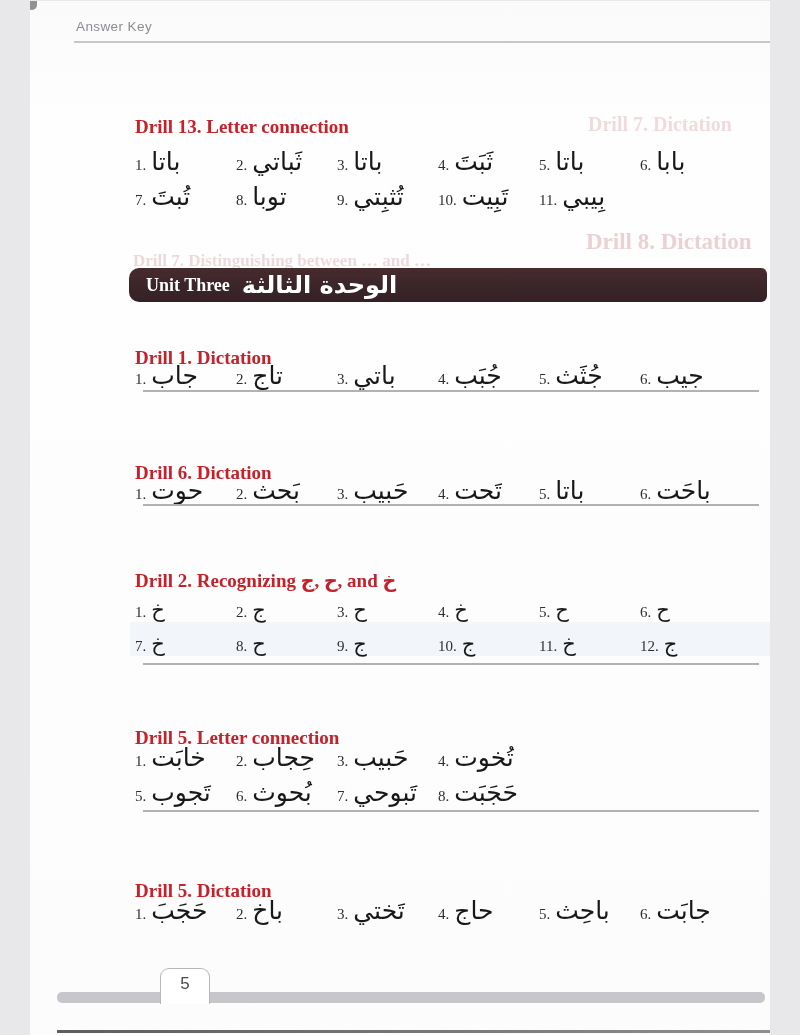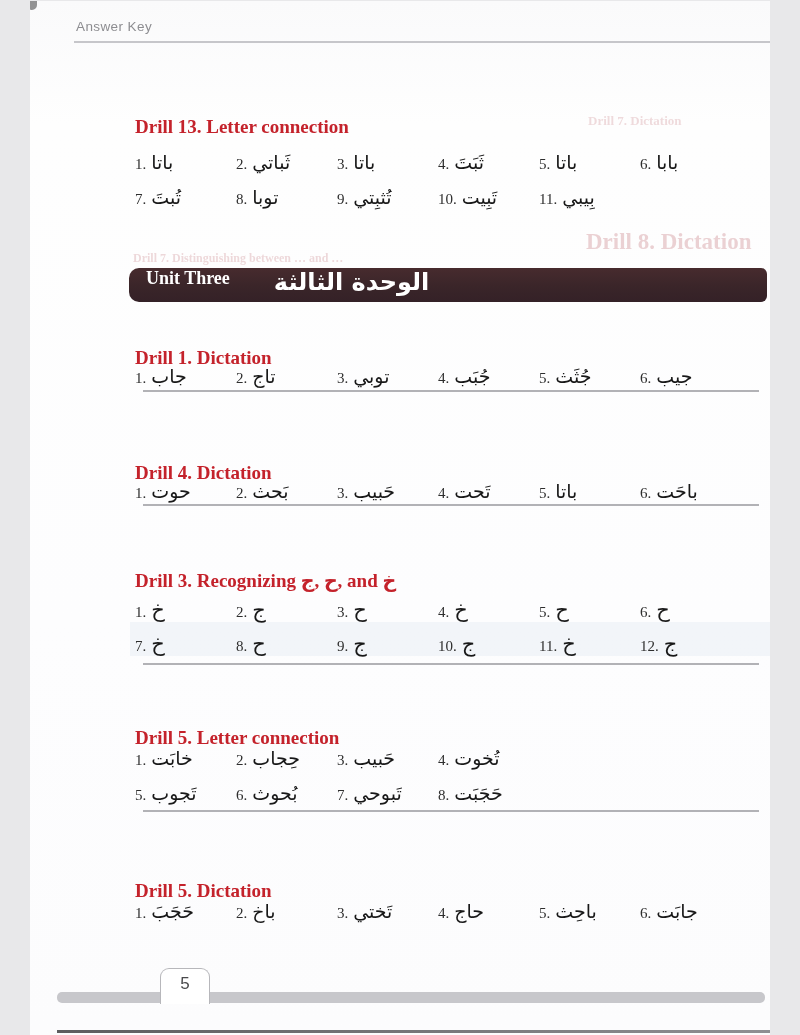--- a/index.html
+++ b/index.html
@@ -20,37 +20,37 @@
   .title-ar{font-family:"DejaVu Sans",sans-serif;font-size:19px;font-weight:bold;unicode-bidi:isolate;}
   .row{position:absolute;left:105px;display:flex;z-index:1;}
   .sec-0 .row-0{top:43px}.sec-0 .row-1{top:78px}
   .sec-1 .row-0{top:26px}
   .sec-2 .row-0{top:26px}
   .sec-3 .row-0{top:38px}.sec-3 .row-1{top:72px}
   .sec-4 .row-0{top:28px}.sec-4 .row-1{top:63px}
   .sec-5 .row-0{top:28px}
   .item{width:101px;flex:none;display:flex;align-items:baseline;white-space:nowrap;}
   .num{font-family:"Liberation Serif",serif;font-size:15px;color:#2e2e2e;margin-right:5px;}
-  .word{font-family:"DejaVu Sans",sans-serif;font-size:19px;color:#181818;line-height:30px;}
+  .word{font-family:"DejaVu Sans",sans-serif;font-size:25px;color:#181818;line-height:30px;}
   .letter{font-size:21px;}
   .divider{position:absolute;left:113px;width:616px;height:1.5px;background:#b2b2b6;z-index:1;}
   .sec-1 .divider{top:55px}.sec-2 .divider{top:54px}.sec-3 .divider{top:106px}.sec-4 .divider{top:95px}
   .band{position:absolute;left:100px;right:0;top:65px;height:34px;background:#edf1f7;opacity:.75;z-index:0;}
   
   .banner{
     position:absolute;top:267px;left:99px;right:3px;height:34px;z-index:2;
     background:linear-gradient(180deg,#472b2e 0%,#3a2529 55%,#342127 100%);
-    border-radius:10px 6px 6px 10px;display:flex;padding-left:17px;box-sizing:border-box;gap:32px;
+    border-radius:10px 6px 6px 10px;display:flex;align-items:center;padding-left:17px;box-sizing:border-box;
   }
   .banner-en{color:#fff;font-weight:bold;font-size:18px;font-family:"Liberation Serif",serif;}
   .banner-ar{color:#fff;font-weight:bold;font-size:24px;font-family:"DejaVu Sans",sans-serif;margin-left:12px;unicode-bidi:isolate;}
   
   .ghost{position:absolute;font-weight:bold;color:#c5787e;filter:blur(.7px);font-family:"Liberation Serif",serif;white-space:nowrap;z-index:0;}
-  .ghost-0{top:112px;left:558px;font-size:13px;opacity:.26;}
-  .ghost-1{top:250px;left:103px;font-size:12px;opacity:.28;}
+  .ghost-0{top:112px;left:558px;font-size:20px;opacity:.26;}
+  .ghost-1{top:250px;left:103px;font-size:17px;opacity:.28;}
   .ghost-2{top:228px;left:556px;font-size:23px;opacity:.33;}
   
   .footer-bar{position:absolute;top:991px;left:27px;right:5px;height:11px;background:#c7c7cb;border-radius:5px;z-index:1;}
   .page-tab{
     position:absolute;top:967px;left:130px;width:50px;height:36px;background:#fff;z-index:2;
     border:1.5px solid #b7b7bb;border-bottom:none;border-radius:9px 9px 0 0;box-sizing:border-box;
     display:flex;justify-content:center;align-items:flex-start;padding-top:5px;
   }
   .page-num{font-family:"Liberation Sans",sans-serif;font-size:17px;color:#4a4a4c;}
   .bottom-edge{position:absolute;top:1029px;left:27px;right:0;height:3px;background:linear-gradient(to right,#414143,#7c7c80);opacity:.85;}
@@ -132,39 +132,39 @@
           <div class="item">
             <span class="num">1.</span>
             <span class="word">جاب</span>
           </div>
           <div class="item">
             <span class="num">2.</span>
             <span class="word">تاج</span>
           </div>
           <div class="item">
             <span class="num">3.</span>
-            <span class="word">توبي</span>
+            <span class="word">باتي</span>
           </div>
           <div class="item">
             <span class="num">4.</span>
             <span class="word">جُبَب</span>
           </div>
           <div class="item">
             <span class="num">5.</span>
             <span class="word">جُثَث</span>
           </div>
           <div class="item">
             <span class="num">6.</span>
             <span class="word">جيب</span>
           </div>
         </div>
         <div class="divider"></div>
       </div>
       <div class="sec sec-2">
-        <div class="sec-title">Drill 4. Dictation</div>
+        <div class="sec-title">Drill 6. Dictation</div>
         <div class="row row-0">
           <div class="item">
             <span class="num">1.</span>
             <span class="word">حوت</span>
           </div>
           <div class="item">
             <span class="num">2.</span>
             <span class="word">بَحث</span>
           </div>
           <div class="item">
@@ -181,21 +181,21 @@
           </div>
           <div class="item">
             <span class="num">6.</span>
             <span class="word">باحَت</span>
           </div>
         </div>
         <div class="divider"></div>
       </div>
       <div class="sec sec-3">
         <div class="band"></div>
-        <div class="sec-title"><span class="title-en">Drill 3. Recognizing </span><span class="title-ar">ج</span><span class="title-en">, </span><span class="title-ar">ح</span><span class="title-en">, and </span><span class="title-ar">خ</span></div>
+        <div class="sec-title"><span class="title-en">Drill 2. Recognizing </span><span class="title-ar">ج</span><span class="title-en">, </span><span class="title-ar">ح</span><span class="title-en">, and </span><span class="title-ar">خ</span></div>
         <div class="row row-0">
           <div class="item">
             <span class="num">1.</span>
             <span class="word letter">خ</span>
           </div>
           <div class="item">
             <span class="num">2.</span>
             <span class="word letter">ج</span>
           </div>
           <div class="item">

